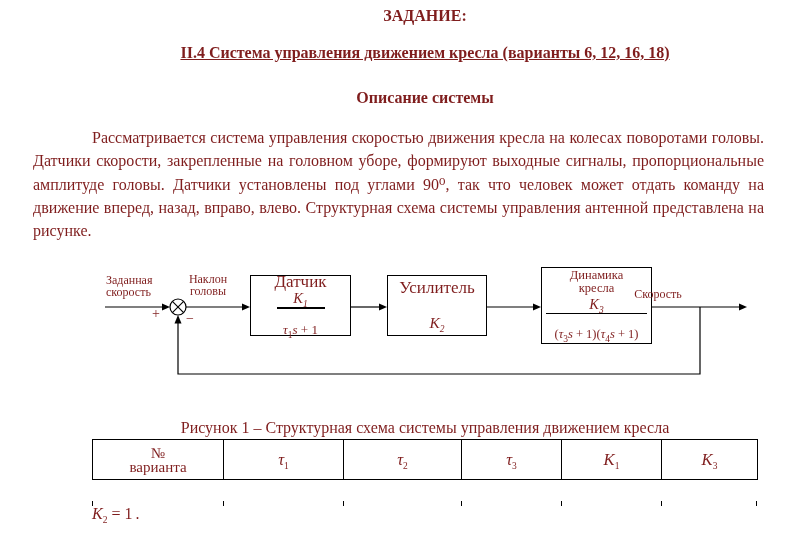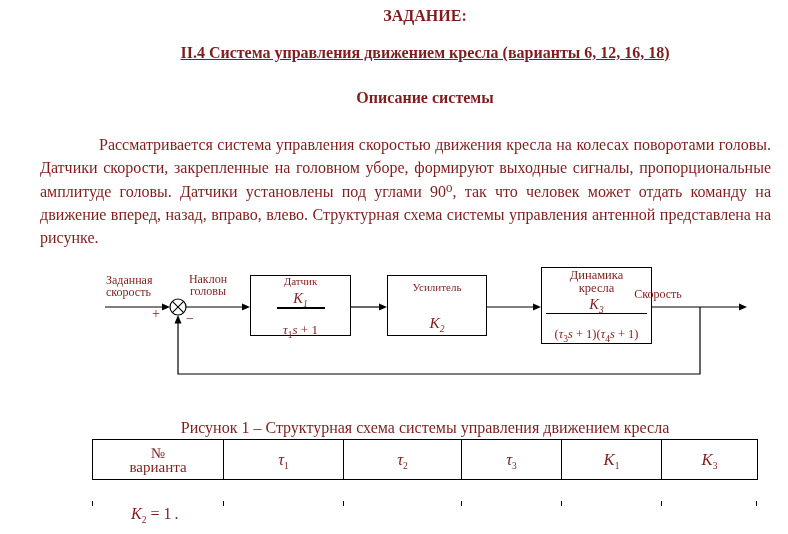--- a/index.html
+++ b/index.html
@@ -2,38 +2,38 @@
 <html><head>
 <meta charset="utf-8">
 <style>
   html,body{margin:0;padding:0;background:#fff;}
   .doc{position:relative;width:788px;height:534px;background:#fff;overflow:hidden;
        font-family:"Liberation Serif","DejaVu Serif",serif;color:#7f1d1d;}
   .centered{position:absolute;left:62px;right:0;text-align:center;}
   .title{top:7px;font-weight:bold;font-size:16px;}
   .subtitle{top:44px;font-weight:bold;font-size:16px;text-decoration:underline;}
   .section{top:89px;font-weight:bold;font-size:16px;}
-  .para{position:absolute;top:121px;left:28px;width:731px;margin:12px;
+  .para{position:absolute;top:121px;left:28px;width:731px;margin:5px;
         font-size:16px;line-height:23.3px;text-align:justify;text-indent:59px;}
   
   .diagram{position:absolute;top:258px;left:0;width:788px;height:130px;}
   .diagram svg{position:absolute;top:0;left:0;}
   .dlbl{position:absolute;font-size:12px;line-height:11.5px;}
   .in-lbl{left:106px;top:17px;width:56px;text-align:left;}
   .err-lbl{left:184px;top:16px;width:48px;text-align:center;}
   .out-lbl{left:629px;top:31px;width:58px;text-align:center;}
   .sign{position:absolute;font-size:14px;line-height:14px;}
   .plus{left:152px;top:49px;}
   .minus{left:186px;top:54px;}
   .block{position:absolute;border:1.5px solid #000;background:#fff;
          display:flex;flex-direction:column;align-items:center;justify-content:center;}
   .b1{left:250px;top:17px;width:99px;height:59px;}
   .b2{left:387px;top:17px;width:98px;height:59px;}
   .b3{left:541px;top:9px;width:109px;height:75px;}
-  .btitle{font-size:11px;line-height:15px;}
+  .btitle{font-size:17px;line-height:15px;}
   .btitle2{font-size:12.5px;line-height:13px;text-align:center;}
   .frac{display:flex;flex-direction:column;align-items:center;margin-top:1px;}
   .num{font-size:14.5px;line-height:16px;font-style:italic;}
   .bar{height:1.4px;background:#000;margin:1px 0;}
   .bar1{width:48px;}
   .bar3{width:101px;}
   .den{font-size:13px;line-height:15px;margin-top:12px;}
   .den3{font-size:12.5px;}
   .den i{font-style:italic;}
   .gain{font-size:15.5px;font-style:italic;margin-top:19px;}
@@ -42,21 +42,21 @@
   .caption{top:419px;font-size:16px;}
   table.vt{position:absolute;left:92px;top:439px;width:665px;border-collapse:collapse;table-layout:fixed;}
   table.vt th,table.vt td{border:1px solid #000;text-align:center;vertical-align:middle;
         font-weight:normal;padding:0;}
   tr.hrow{height:40px;}
   tr.drow{height:20px;font-size:15px;}
   .th1{font-size:15px;line-height:14px;white-space:pre-line;}
   .thm{font-size:16.5px;font-style:italic;}
   .stubs{position:absolute;left:92px;top:501px;width:665px;height:5px;}
   .stub{position:absolute;top:0;width:1px;height:5px;background:#000;}
-  .footnote{position:absolute;left:92px;top:505px;font-size:16px;margin-left:39px;}
+  .footnote{position:absolute;left:92px;top:505px;font-size:16px;}
   .footnote i{font-style:italic;}
   .fn-eq{margin-left:4px;}
   .fn-dot{margin-left:3px;}
 </style>
 </head>
 <body>
 
 <div class="doc">
 
   <div class="centered title">ЗАДАНИЕ:</div>

